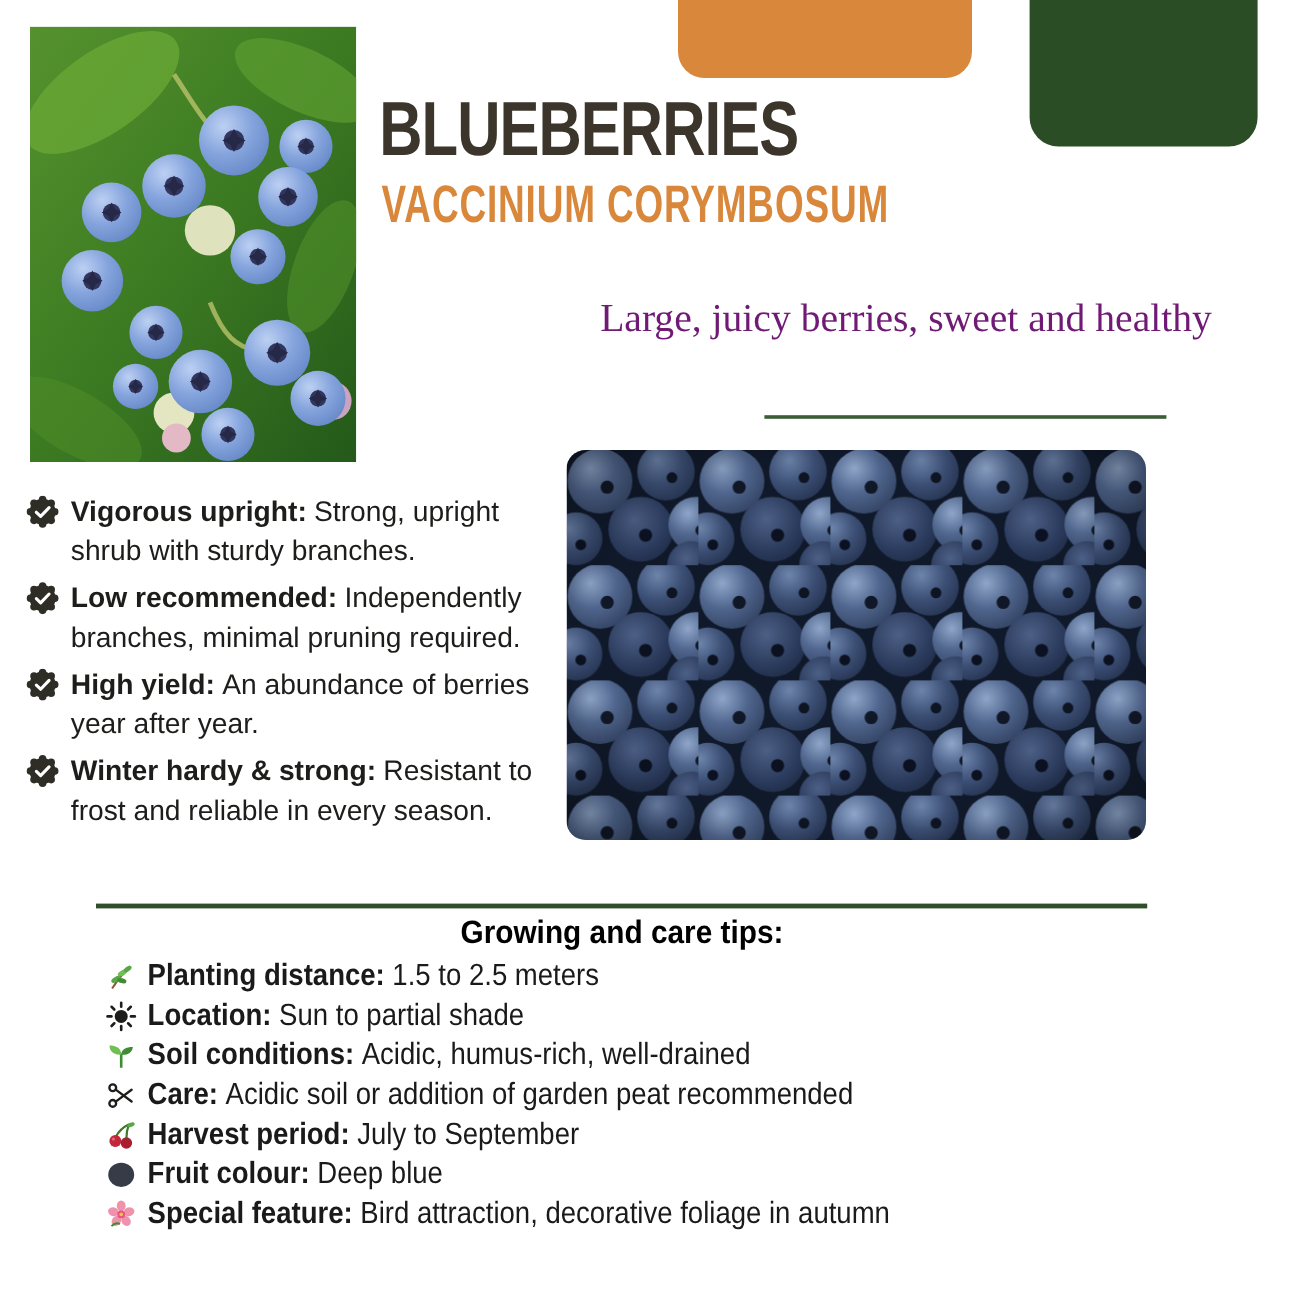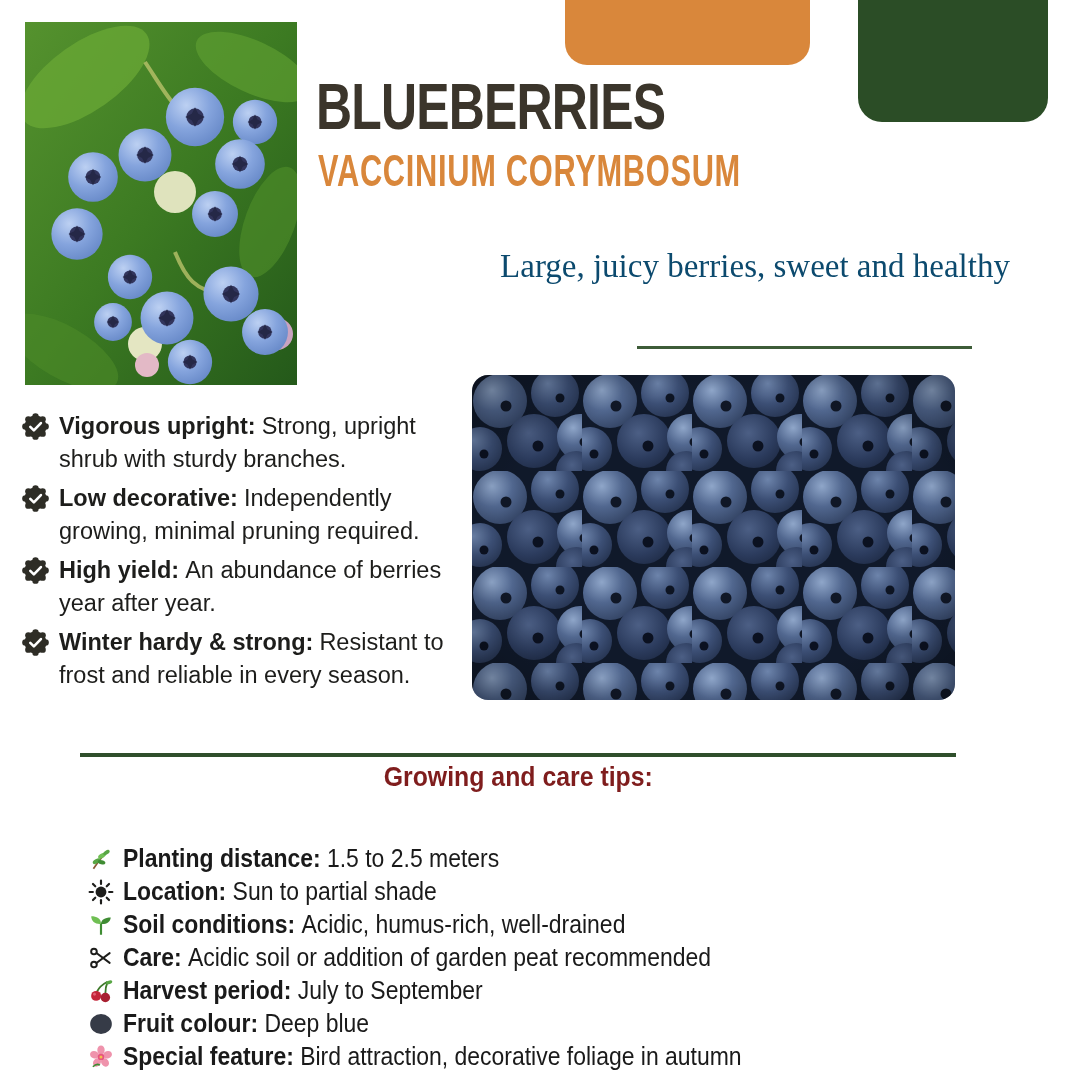--- a/index.html
+++ b/index.html
@@ -14,35 +14,35 @@
   .photo-bush{position:absolute;left:25px;top:22px;width:272px;height:363px;overflow:hidden;}
   .photo-pile{position:absolute;left:472px;top:375px;width:483px;height:325px;border-radius:16px;overflow:hidden;}
   .photo-bush svg,.photo-pile svg{display:block;width:100%;height:100%;}
 
   
   .title{position:absolute;left:316px;top:70px;font-size:64px;font-weight:bold;color:#3b352b;
          letter-spacing:-1px;transform:scaleX(0.78);transform-origin:left top;white-space:nowrap;}
   .subtitle{position:absolute;left:318px;top:146px;font-size:44px;font-weight:bold;color:#d9873b;
             transform:scaleX(0.70);transform-origin:left top;white-space:nowrap;letter-spacing:1px;}
   .tagline{position:absolute;left:430px;top:248px;width:650px;text-align:center;
-           font-family:"Liberation Serif",serif;font-size:33px;color:#0c4a6e;}
+           font-family:"Liberation Serif",serif;font-size:33px;color:#701a75;}
   .divider-short{position:absolute;left:637px;top:346px;width:335px;height:3px;background:#3d5c38;}
 
   
   .features{position:absolute;left:22px;top:410px;width:458px;font-size:23.5px;line-height:33px;}
   .feature{position:relative;padding-left:37px;margin-bottom:6px;}
   .feature .badge{position:absolute;left:0;top:3px;width:27px;height:27px;}
   .feature b{margin-right:6px;}
 
   
   .divider-long{position:absolute;left:80px;top:753px;width:876px;height:4px;background:#2f4f2b;}
   .tips-heading{position:absolute;left:80px;top:762px;width:876px;text-align:center;
-                font-size:27px;font-weight:bold;color:#7f1d1d;}
+                font-size:27px;font-weight:bold;color:#000000;}
   .tips-heading .cond{display:inline-block;transform:scaleX(0.92);transform-origin:center;}
-  .tips{position:absolute;left:88px;top:842px;width:960px;}
+  .tips{position:absolute;left:88px;top:797px;width:960px;}
   .tip-row{display:flex;align-items:center;height:33px;white-space:nowrap;}
   .tip-icon{width:26px;height:26px;flex:0 0 26px;margin-right:9px;}
   .tip-icon svg{display:block;width:26px;height:26px;}
   .tip-text{display:inline-block;transform:scaleX(0.90);transform-origin:left center;
             font-size:25.5px;color:#1a1a1a;}
   .tip-text b{margin-right:7px;}
 </style>
 </head>
 <body>
 
@@ -132,21 +132,21 @@
               <circle cx="14" cy="24.5" r="3.3"></circle>
               <circle cx="14" cy="3.5" r="3.3"></circle>
               <circle cx="21.4" cy="6.6" r="3.3"></circle>
               <circle cx="6.6" cy="6.6" r="3.3"></circle>
               <circle cx="21.4" cy="21.4" r="3.3"></circle>
               <circle cx="6.6" cy="21.4" r="3.3"></circle>
             </g>
             <path d="M8.6 14.4 L12.3 18 L19.6 10.4" stroke="#ffffff" stroke-width="2.7" fill="none" stroke-linecap="round" stroke-linejoin="round"></path>
           </svg>
       </span>
-      <b>Low decorative:</b><span>Independently growing, minimal pruning required.</span>
+      <b>Low recommended:</b><span>Independently branches, minimal pruning required.</span>
     </div>
     <div class="feature">
       <span class="badge">
         <svg viewBox="0 0 28 28">
             <g fill="#2e2d26">
               <circle cx="14" cy="14" r="11.3"></circle>
               <circle cx="24.5" cy="14" r="3.3"></circle>
               <circle cx="3.5" cy="14" r="3.3"></circle>
               <circle cx="14" cy="24.5" r="3.3"></circle>
               <circle cx="14" cy="3.5" r="3.3"></circle>

